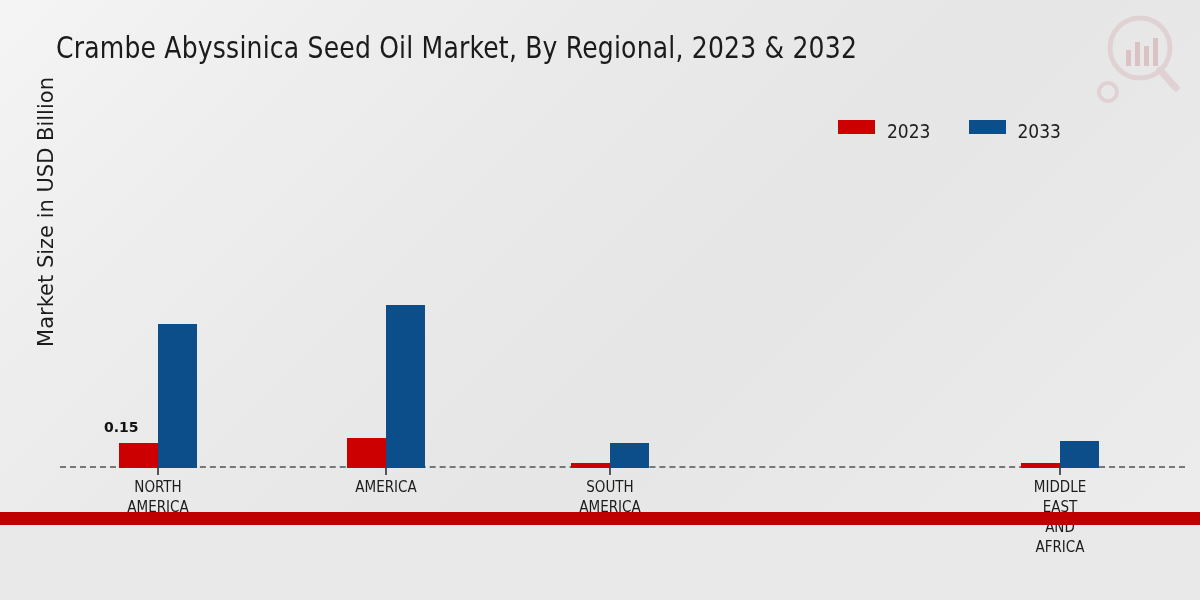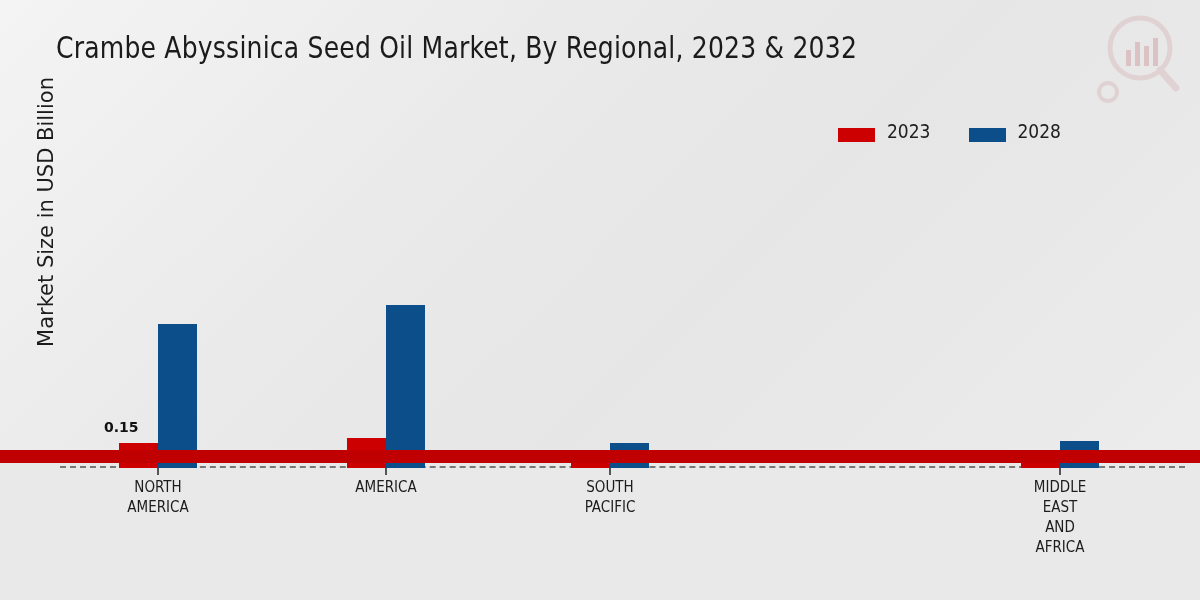--- a/index.html
+++ b/index.html
@@ -9,21 +9,21 @@
   body {
     width: 1200px;
     height: 600px;
     overflow: hidden;
     font-family: "DejaVu Sans", "Liberation Sans", sans-serif;
     background: #e9e9e9;
   }
   #page {
     position: relative;
     width: 1200px;
-    height: 463px;
+    height: 525px;
     background: linear-gradient(135deg, #f4f4f4 0%, #eaeaea 35%, #e6e6e6 60%, #ececec 100%);
     box-sizing: border-box;
   }
 
   
   #chart-title {
     position: absolute;
     left: 56px;
     top: 30px;
     font-size: 30px;
@@ -51,21 +51,21 @@
   #legend {
     position: absolute;
     left: 838px;
     top: 120px;
     display: flex;
     align-items: center;
     gap: 38px;
   }
   .legend-item {
     display: flex;
-    align-items: flex-end;
+    align-items: flex-start;
     gap: 12px;
   }
   .legend-swatch {
     width: 37px;
     height: 14px;
     display: block;
   }
   .legend-label {
     font-size: 19px;
     color: #202020;
@@ -188,21 +188,21 @@
     </svg>
   </div>
 
   <div id="legend">
     <div class="legend-item">
       <span class="legend-swatch bar-2023"></span>
       <span class="legend-label">2023</span>
     </div>
     <div class="legend-item">
       <span class="legend-swatch bar-2032"></span>
-      <span class="legend-label">2028</span>
+      <span class="legend-label">2033</span>
     </div>
   </div>
 
   <div id="y-axis-label">Market Size in USD Billion</div>
 
   <div id="plot">
     <div id="baseline"></div>
 
     <div class="group" style="left:98px;">
       <div class="value-label" style="left:6px; bottom:33px;">0.15</div>
@@ -224,21 +224,21 @@
       <div class="cat-label">AMERICA</div>
     </div>
 
     <div class="group" style="left:550px;">
       <div class="bars">
         <span class="bar bar-2023" style="height:5px;"></span>
         <span class="bar bar-2032" style="height:25px;"></span>
       </div>
       <div class="tick"></div>
       <div class="cat-label">SOUTH
-PACIFIC</div>
+AMERICA</div>
     </div>
 
 
     <div class="group" style="left:1000px;">
       <div class="bars">
         <span class="bar bar-2023" style="height:5px;"></span>
         <span class="bar bar-2032" style="height:27px;"></span>
       </div>
       <div class="tick"></div>
       <div class="cat-label">MIDDLE

